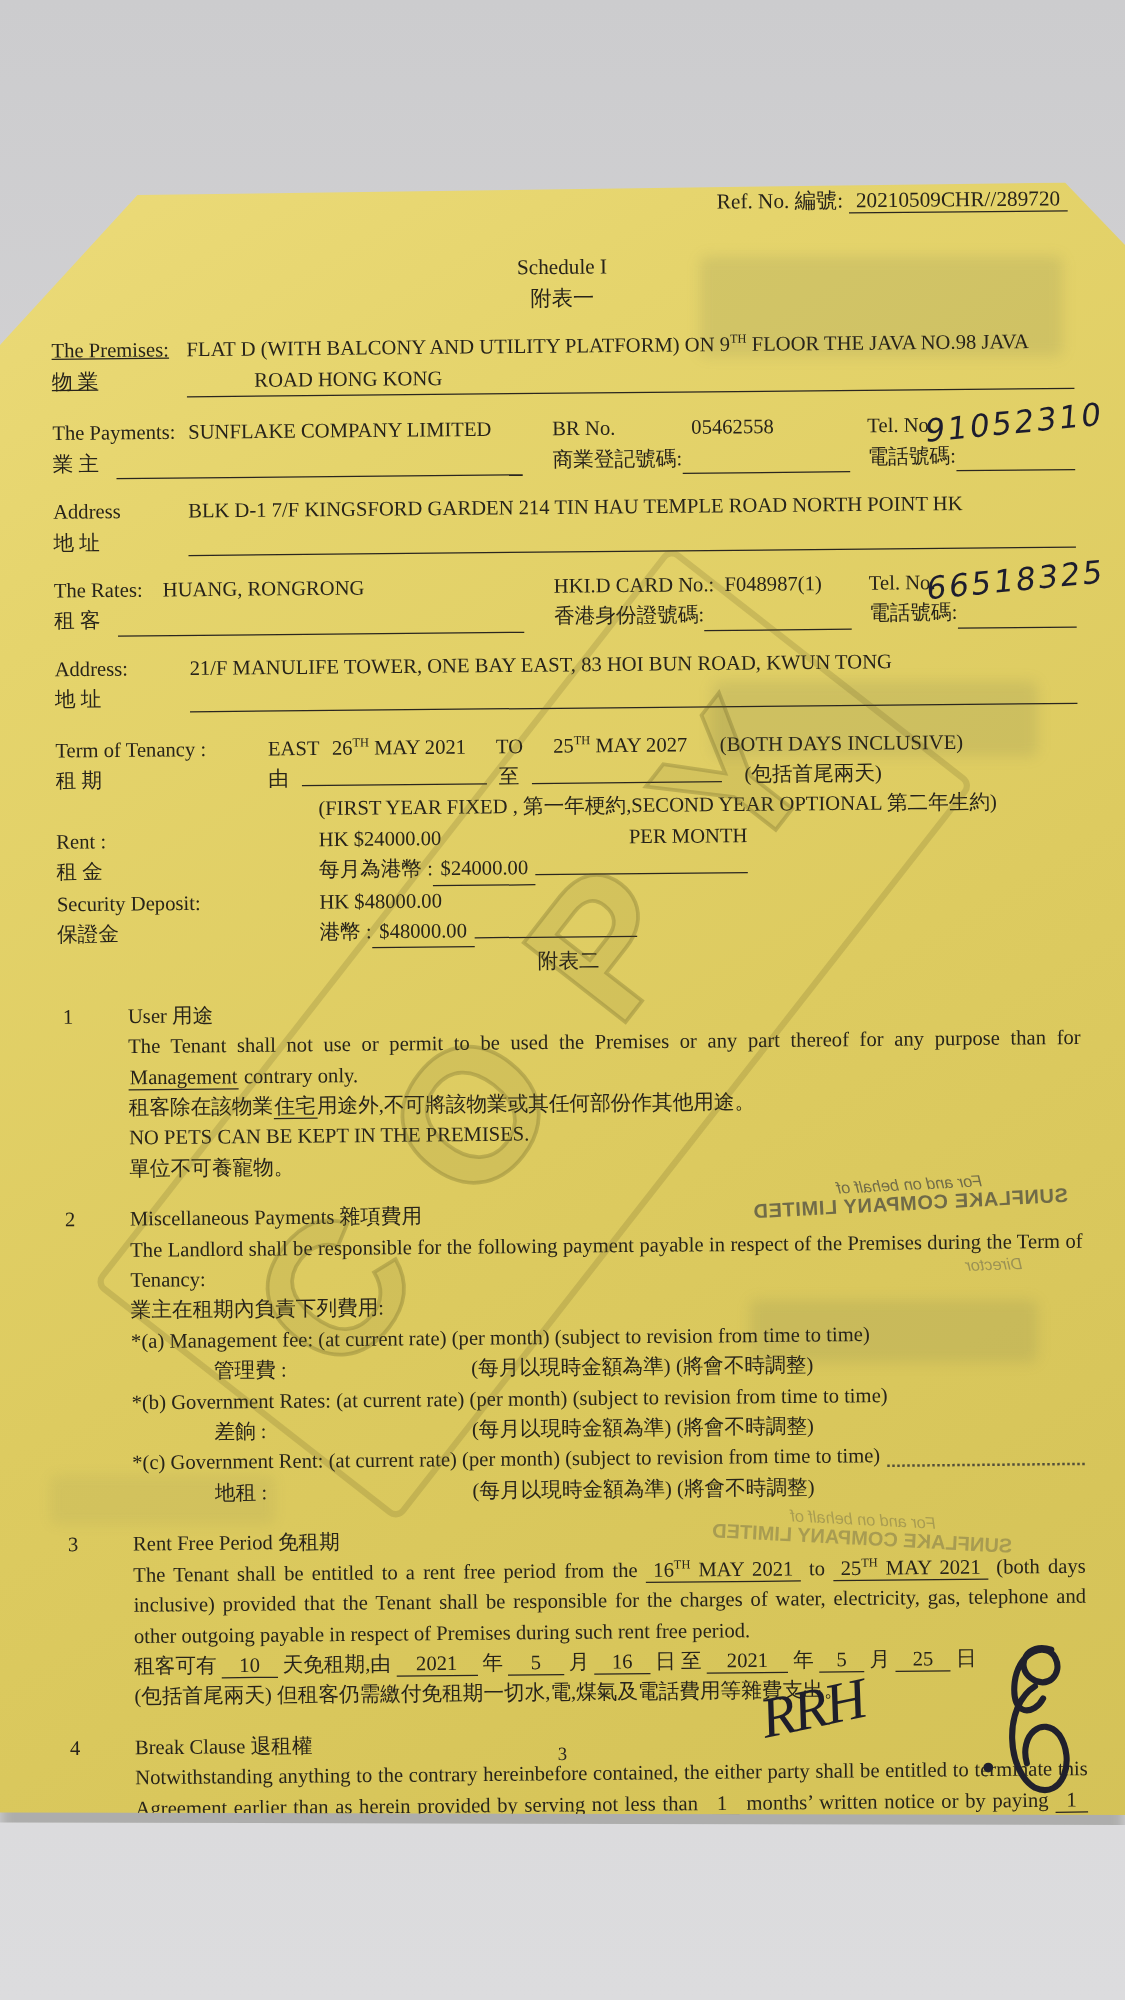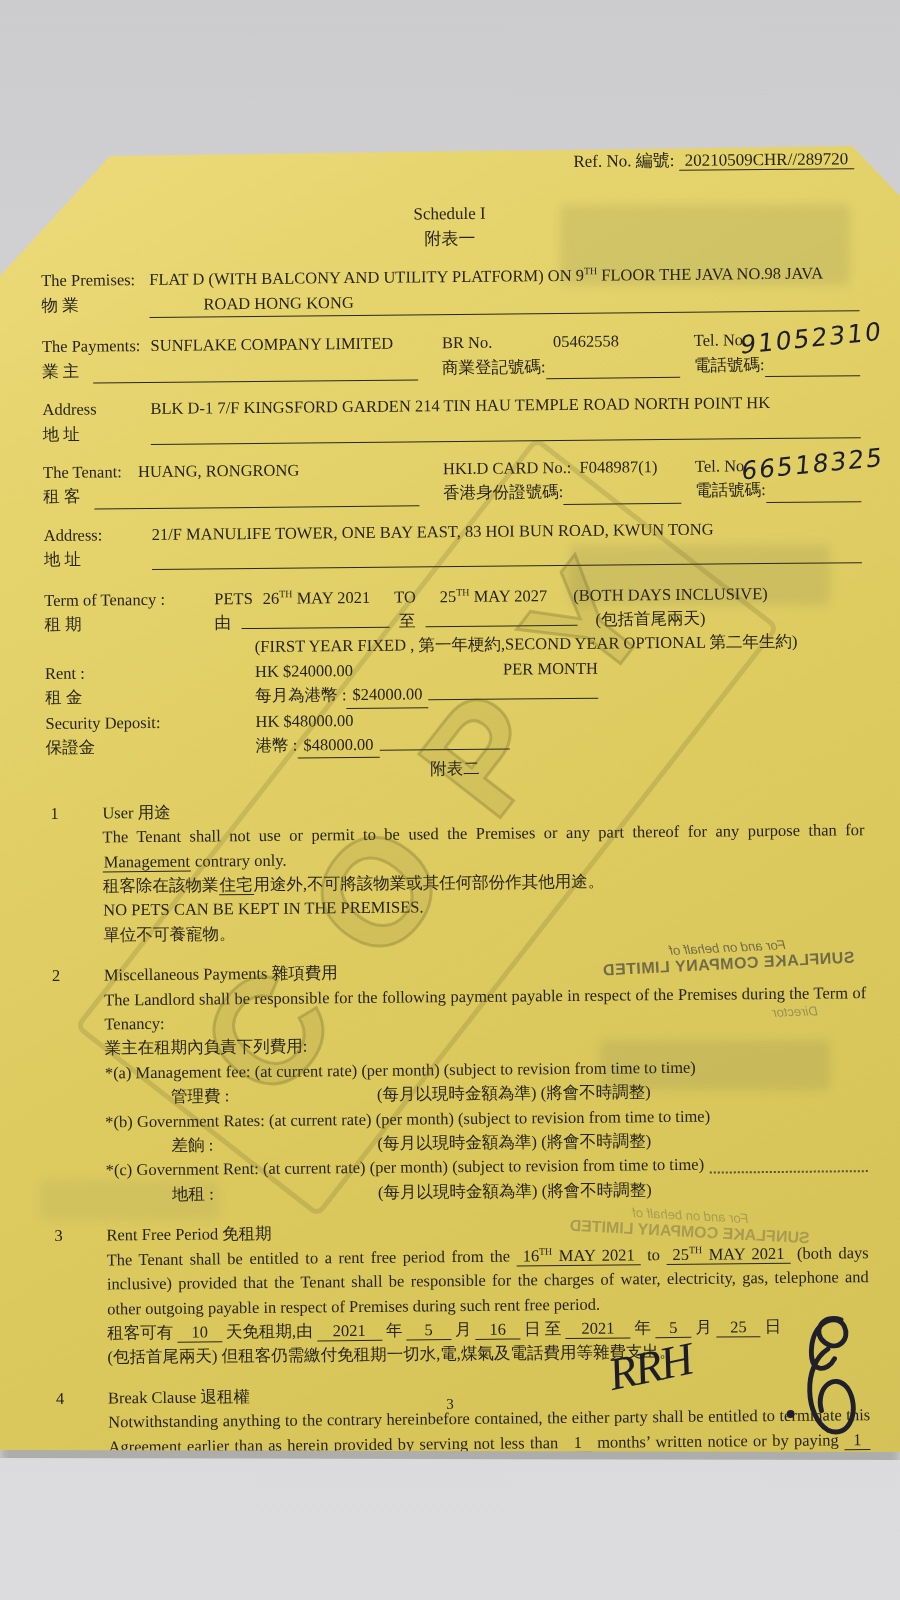--- a/index.html
+++ b/index.html
@@ -112,21 +112,21 @@
         <span>Ref. No.  編號:</span>
         <span class="ul">20210509CHR//289720</span>
       </div>
 
       <div id="sched1" class="center">
         <div>Schedule I</div>
         <div>附表一</div>
       </div>
 
       <div class="row" style="margin-top:14px;">
-        <div class="lblcol two-line-label" style="width:108px;">
+        <div class="lblcol two-line-label" style="width:108px;text-decoration:underline;">
           <div>The Premises:</div>
           <div>物 業</div>
         </div>
         <div class="grow">
           <div><span>FLAT D (WITH BALCONY AND UTILITY PLATFORM) ON 9</span><sup>TH</sup><span> FLOOR THE JAVA NO.98 JAVA</span></div>
           <div class="field-underline" style="padding-left:54px;">ROAD HONG KONG</div>
         </div>
       </div>
 
       <div class="row" style="margin-top:16px;">
@@ -167,21 +167,21 @@
         </div>
         <div class="grow">
           <div>BLK D-1 7/F KINGSFORD GARDEN 214 TIN HAU TEMPLE ROAD NORTH POINT HK</div>
           <div class="field-underline" style="height:1.35em;"></div>
         </div>
       </div>
 
       <div class="row" style="margin-top:14px;">
         <div style="width:400px;">
           <div>
-            <span>The Tenant:</span>
+            <span>The Rates:</span>
             <span style="padding-left:12px;">HUANG, RONGRONG</span>
           </div>
           <div class="row">
             <span>租 客</span>
             <span class="grow field-underline" style="margin-left:14px;margin-right:24px;"></span>
           </div>
         </div>
         <div style="width:238px;">
           <div>
             <span>HKI.D CARD No.:</span>
@@ -209,21 +209,21 @@
         </div>
         <div class="grow">
           <div>21/F MANULIFE TOWER, ONE BAY EAST, 83 HOI BUN ROAD, KWUN TONG</div>
           <div class="field-underline" style="height:1.35em;"></div>
         </div>
       </div>
 
       <div style="margin-top:16px;">
         <div class="row">
           <span style="width:170px;flex:none;">Term of Tenancy :</span>
-          <span>PETS</span>
+          <span>EAST</span>
           <span style="padding:0 10px;"><span>26</span><sup>TH</sup><span> MAY 2021</span></span>
           <span style="padding:0 14px;">TO</span>
           <span style="padding:0 10px;"><span>25</span><sup>TH</sup><span> MAY 2027</span></span>
           <span style="padding-left:16px;">(BOTH DAYS INCLUSIVE)</span>
         </div>
         <div class="row">
           <span style="width:170px;flex:none;">租  期</span>
           <span>由</span>
           <span class="blank" style="width:148px;margin:0 10px;"></span>
           <span>至</span>

